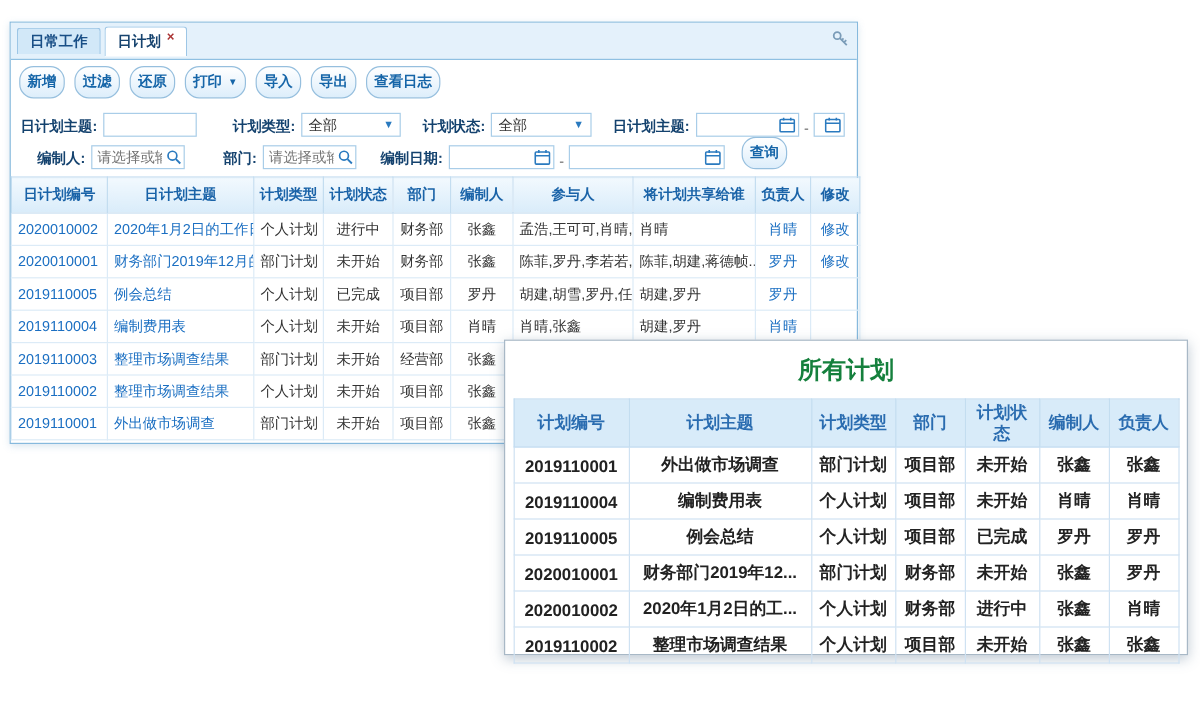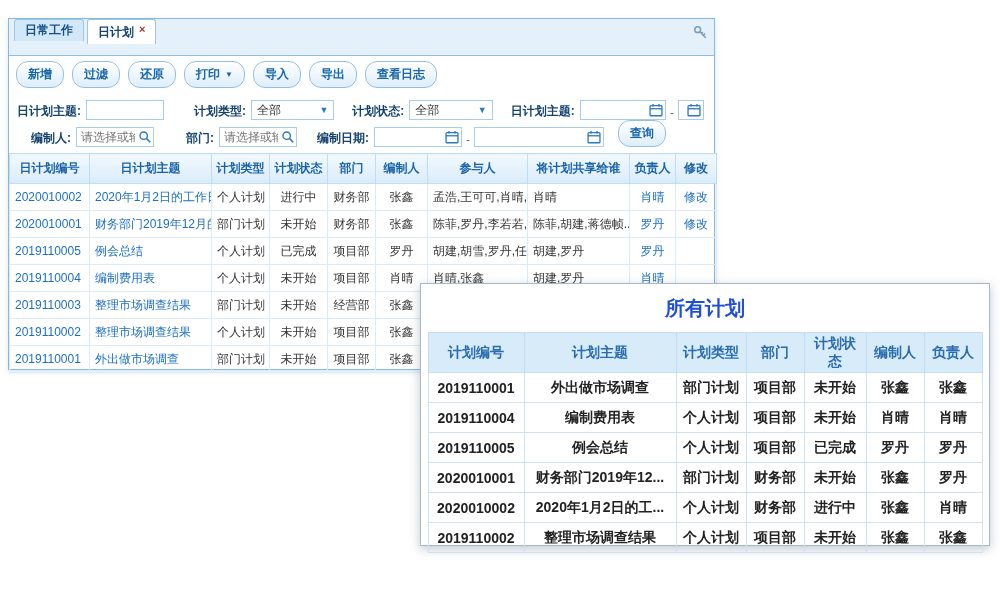--- a/index.html
+++ b/index.html
@@ -3,32 +3,32 @@
 <meta charset="utf-8">
 <style>
   * { margin:0; padding:0; box-sizing:border-box; }
   html,body { width:1000px; height:600px; background:#ffffff; overflow:hidden;
     font-family:"Liberation Sans","DejaVu Sans",sans-serif; }
 
   
   .win1 { position:absolute; left:8px; top:18px; width:707px; height:352px;
     background:#fff; border:1px solid #86b9dd; box-shadow:0 2px 6px rgba(100,150,190,.25); z-index:1; }
 
-  .tabbar { position:relative; height:37px; background:#e4f1fb;
-    border-bottom:1px solid #8fc0e2; display:flex; align-items:flex-start; padding-left:5px; }
+  .tabbar { position:relative; height:31px; background:#e4f1fb;
+    border-bottom:1px solid #8fc0e2; display:flex; align-items:center; padding-left:5px; }
   .tab { height:22px; display:flex; align-items:center; padding:0 10px; font-size:12px;
     color:#1a4f86; font-weight:bold; background:#d2e8f8; border:1px solid #9dc6e6;
     border-bottom:none; border-radius:3px 3px 0 0; margin-right:3px; cursor:pointer; }
   .tab.active { background:#ffffff; color:#16436e; height:25px; }
   .tab .close { margin-left:5px; margin-top:-7px; color:#a33; font-size:11px; font-weight:bold; }
   .keybtn { position:absolute; right:6px; top:6px; width:15px; height:15px; cursor:pointer; }
 
   .toolbar { display:flex; gap:8px; padding:5px 7px; align-items:center; }
   .btn { background:linear-gradient(#ffffff,#ddeefb); border:1px solid #96bfde; border-radius:12px;
-    color:#1565a8; font-size:12px; font-weight:bold; padding:4px 11px; cursor:pointer;
+    color:#1565a8; font-size:12px; font-weight:bold; padding:4px 6px; cursor:pointer;
     font-family:inherit; display:flex; align-items:center; }
   .btn .caret { font-size:8px; margin-left:5px; color:#1565a8; }
 
   .filters { padding:0 8px 4px; }
   .frow { display:flex; align-items:flex-end; height:27px; font-size:12px; color:#14426e; }
   .flabel { font-weight:bold; margin-right:5px; white-space:nowrap; }
   .tinput, .sinput, .datefield input { height:20px; border:1px solid #a9cde8; font-size:12px;
     padding:0 4px; font-family:inherit; color:#333; outline:none; }
   .sfield { position:relative; }
   .sfield input { width:100%; padding-right:18px; }
@@ -49,21 +49,21 @@
     border:1px solid #c3ddf0; height:30px; text-align:center; overflow:hidden; white-space:nowrap; }
   .grid1 td { border:1px solid #dcebf7; height:27px; padding:0 5px; color:#333; text-align:center;
     overflow:hidden; white-space:nowrap; }
   .grid1 td:nth-child(1), .grid1 td:nth-child(2),
   .grid1 td:nth-child(7), .grid1 td:nth-child(8) { text-align:left; }
   .grid1 td.cell-link { color:#1b6fc2; cursor:pointer; }
 
   
   .win2 { position:absolute; left:420px; top:283px; width:570px; height:263px; background:#fff;
     border:1px solid #a8b8c6; box-shadow:0 3px 10px rgba(70,100,130,.35); z-index:5; }
-  .win2 .title { text-align:center; font-size:20px; font-weight:bold; color:#1d4ed8; padding:11px 0 9px; }
+  .win2 .title { text-align:center; font-size:20px; font-weight:bold; color:#15803d; padding:11px 0 9px; }
   .grid2 { border-collapse:collapse; table-layout:fixed; width:554px; margin:1px auto; font-size:14px; }
   .grid2 th { background:#d8ebf9; color:#2a6cb0; font-weight:bold; border:1px solid #c3ddf0;
     height:38px; text-align:center; padding:2px 4px; line-height:1.25; }
   .grid2 td { border:1px solid #cfe2f2; height:30px; text-align:center; color:#222; font-weight:bold;
     overflow:hidden; white-space:nowrap; padding:0 3px; }
 </style>
 </head>
 <body>
 
 <div class="win1">

